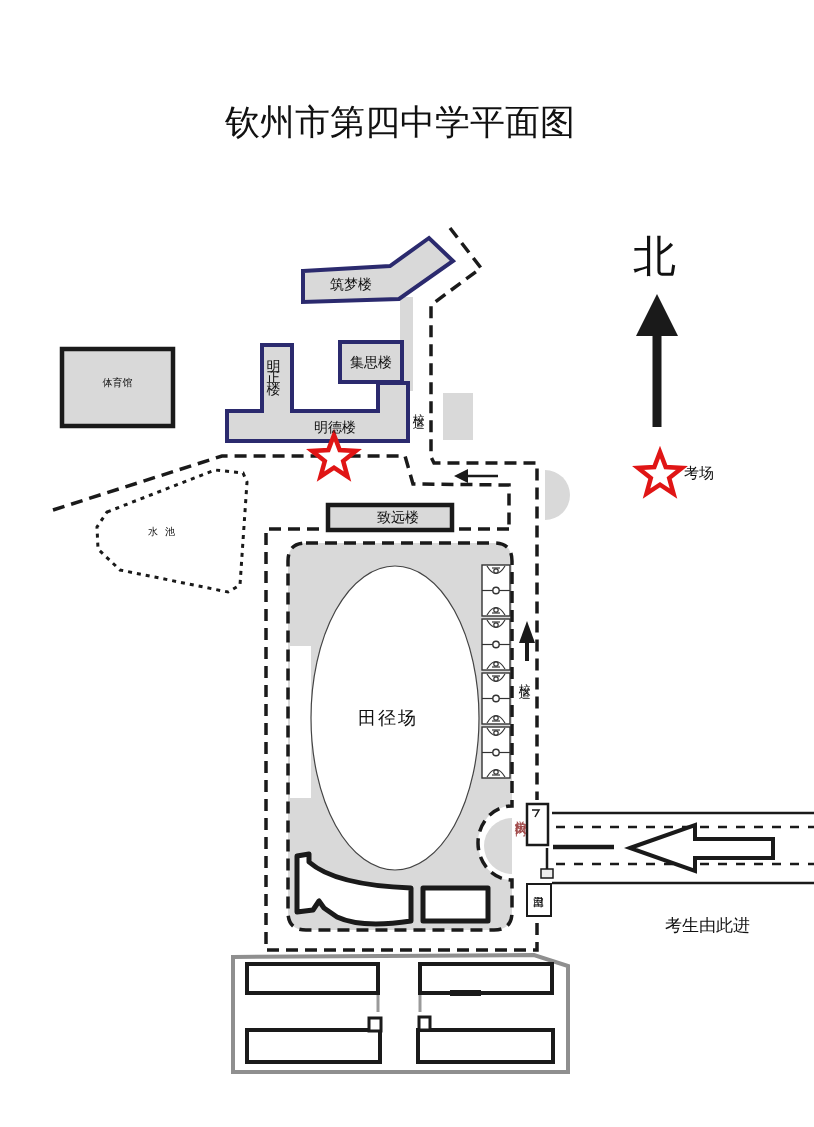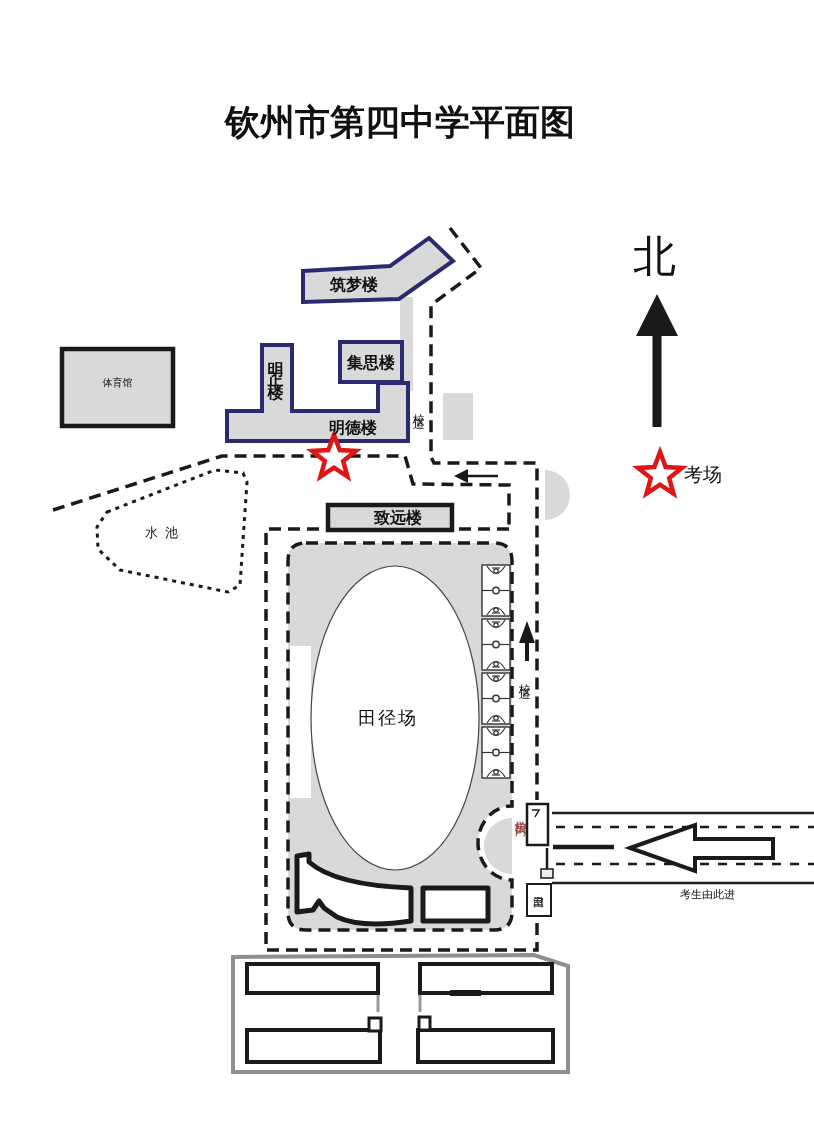--- a/index.html
+++ b/index.html
@@ -2,22 +2,22 @@
 <html style="--navy: #2b2a6e; --fill-gray: #d9d9d9; --line-black: #1a1a1a; --boundary-gray: #8f8f8f; --star-red: #e01515; --gate-text-red: #a04848;"><head>
 <meta charset="utf-8">
 <style>
   html,body{margin:0;padding:0;background:#fff;}
   #map{position:relative;width:814px;height:1127px;background:#fff;overflow:hidden;
        font-family:"Liberation Sans",sans-serif;color:#111;}
   #map svg{position:absolute;left:0;top:0;}
   .lbl{position:absolute;white-space:nowrap;line-height:1.15;}
   .vert{writing-mode:vertical-rl;text-orientation:upright;}
   .serif{font-family:"Liberation Serif",serif;}
-  .title{font-size:35px;font-weight:bold;text-align:center;}
-  .bld{font-size:16px;font-weight:bold;}
+  .title{font-size:35px;font-weight:normal;text-align:center;}
+  .bld{font-size:14px;}
   .center{text-align:center;}
   
   .navyB{fill:var(--fill-gray,#d9d9d9);stroke:var(--navy,#2b2a6e);stroke-width:4;stroke-linejoin:miter;}
   .blackB{fill:var(--fill-gray,#d9d9d9);stroke:var(--line-black,#1a1a1a);stroke-width:4.5;}
   .whiteB{fill:#fff;stroke:var(--line-black,#1a1a1a);stroke-width:5;stroke-linejoin:round;}
   .grayF{fill:var(--fill-gray,#d9d9d9);stroke:none;}
   .dash{fill:none;stroke:var(--line-black,#1a1a1a);stroke-width:3.5;stroke-dasharray:12 7;}
   .dot{fill:#fff;stroke:var(--line-black,#1a1a1a);stroke-width:3;stroke-dasharray:4 5;}
   .thin{fill:#fff;stroke:#444;stroke-width:1.2;}
   .court{fill:#fff;stroke:#333;stroke-width:1.4;}
@@ -126,29 +126,29 @@
     <use href="#starpath" x="334" y="458" class="star"></use>
     <use href="#starpath" x="660" y="475" class="star"></use>
   </svg>
 
   <div class="lbl title" style="left:170px;top:102px;width:460px;">钦州市第四中学平面图</div>
 
   <div class="lbl serif center" style="left:62px;top:377px;width:111px;font-size:10px;">体育馆</div>
   <div class="lbl bld" style="left:330px;top:276px;">筑梦楼</div>
   <div class="lbl bld vert" style="left:266px;top:349px;letter-spacing:11px;">明正楼</div>
   <div class="lbl bld center" style="left:340px;top:354px;width:62px;text-align:center;">集思楼</div>
-  <div class="lbl bld center" style="left:313px;top:419px;width:80px;">明德楼</div>
+  <div class="lbl bld center" style="left:295px;top:419px;width:80px;">明德楼</div>
   <div class="lbl bld center" style="left:336px;top:509px;width:124px;">致远楼</div>
 
-  <div class="lbl serif center" style="left:132px;top:526px;width:66px;font-size:13px;letter-spacing:7px;">水池</div>
+  <div class="lbl serif center" style="left:132px;top:526px;width:66px;font-size:10px;letter-spacing:7px;">水池</div>
   <div class="lbl serif center" style="left:348px;top:708px;width:80px;font-size:18px;letter-spacing:2px;">田径场</div>
 
   <div class="lbl serif vert" style="left:411px;top:404px;font-size:12px;letter-spacing:4px;">校道</div>
   <div class="lbl serif vert" style="left:517px;top:674px;font-size:12px;letter-spacing:4px;">校道</div>
 
   <div class="lbl serif" style="left:633px;top:232px;font-size:43px;">北</div>
-  <div class="lbl" style="left:684px;top:464px;font-size:19px;">考场</div>
+  <div class="lbl" style="left:684px;top:464px;font-size:15px;">考场</div>
 
   <div class="lbl serif vert" style="left:513px;top:811px;font-size:12px;letter-spacing:1px;color:var(--gate-text-red,#a04848);">学校大门口</div>
   <div class="lbl serif vert" style="left:532px;top:888px;font-size:10.5px;">门卫室</div>
-  <div class="lbl center" style="left:640px;top:888px;width:135px;font-size:11px;">考生由此进</div>
+  <div class="lbl center" style="left:640px;top:916px;width:135px;font-size:17px;">考生由此进</div>
 
 </div>
 
 </body></html>

